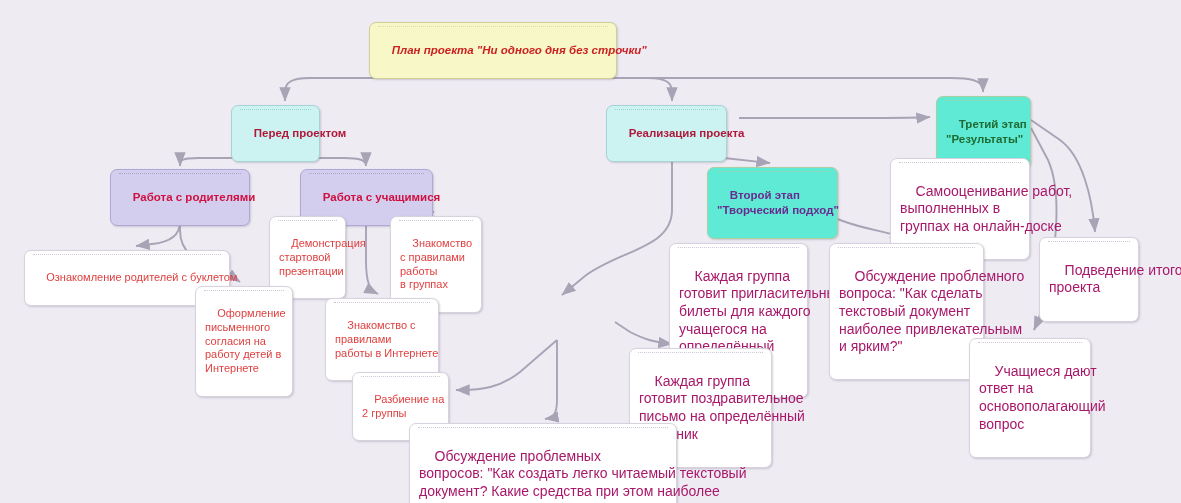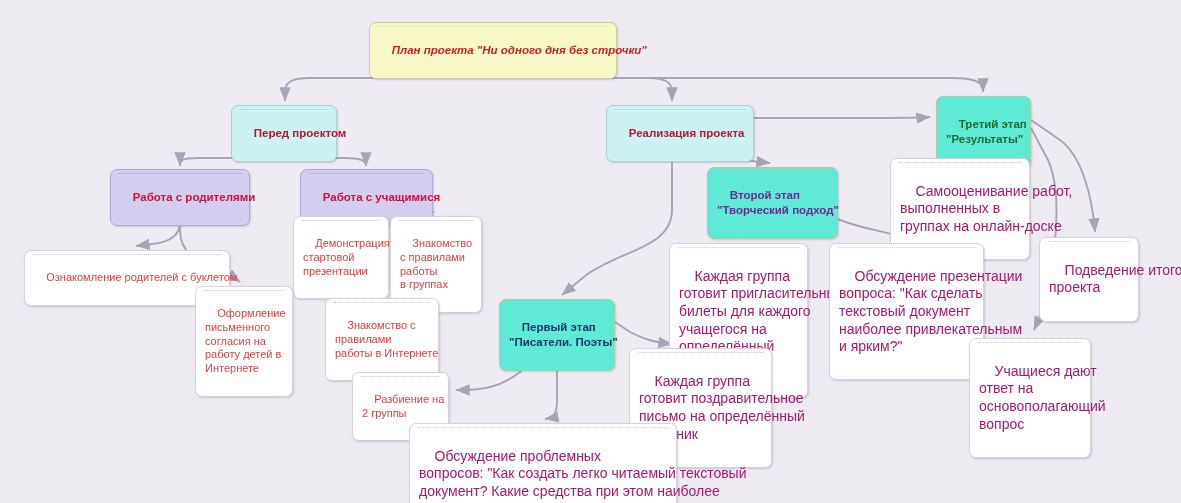--- a/index.html
+++ b/index.html
@@ -148,25 +148,25 @@
       <path d="M1031,120 L1060,140 C1082,156 1092,196 1095,232"></path>
 
       <path d="M1031,128 L1048,160 C1066,200 1052,290 1034,330"></path>
     </g>
   </svg>
 
   <div class="node n-root" style="left:369px; top:22px; width:248px;">
     <span class="inner">План проекта "Ни одного дня без строчки"</span>
   </div>
 
-  <div class="node n-cyan" style="left:231px; top:105px; width:106px;">
+  <div class="node n-cyan" style="left:231px; top:105px; width:89px;">
     <span class="inner">Перед проектом</span>
   </div>
 
-  <div class="node n-cyan" style="left:606px; top:105px; width:148px;">
+  <div class="node n-cyan" style="left:606px; top:105px; width:121px;">
     <span class="inner">Реализация проекта</span>
   </div>
 
   <div class="node n-green t-green" style="left:936px; top:96px; width:95px;">
     <span class="inner">Третий этап
 "Результаты"</span>
   </div>
 
   <div class="node n-purple" style="left:110px; top:169px; width:140px;">
     <span class="inner">Работа с родителями</span>
@@ -184,21 +184,21 @@
   <div class="node n-leaf-magenta" style="left:890px; top:158px; width:140px;">
     <span class="inner">Самооценивание работ,
 выполненных в
 группах на онлайн-доске</span>
   </div>
 
   <div class="node n-leaf-red" style="left:24px; top:250px; width:206px;text-align:right;">
     <span class="inner">Ознакомление родителей с буклетом</span>
   </div>
 
-  <div class="node n-leaf-red" style="left:269px; top:216px; width:96px;margin-left:24px;">
+  <div class="node n-leaf-red" style="left:269px; top:216px; width:77px;">
     <span class="inner">Демонстрация
 стартовой
 презентации</span>
   </div>
 
   <div class="node n-leaf-red" style="left:390px; top:216px; width:92px;">
     <span class="inner">Знакомство
 с правилами
 работы
 в группах</span>
@@ -216,36 +216,32 @@
     <span class="inner">Знакомство с
 правилами
 работы в Интернете</span>
   </div>
 
   <div class="node n-leaf-red" style="left:352px; top:372px; width:97px;">
     <span class="inner">Разбиение на
 2 группы</span>
   </div>
 
-  <div class="node n-green t-navy" style="left:499px; top:299px; width:116px;">
-    <span class="inner">Первый этап
-"Писатели. Поэты"</span>
-  </div>
 
   <div class="node n-leaf-magenta" style="left:669px; top:243px; width:139px;">
     <span class="inner">Каждая группа
 готовит пригласительные
 билеты для каждого
 учащегося на
 определённый
 праздник</span>
   </div>
 
   <div class="node n-leaf-magenta" style="left:829px; top:243px; width:155px;">
-    <span class="inner">Обсуждение презентации
+    <span class="inner">Обсуждение проблемного
 вопроса: "Как сделать
 текстовый документ
 наиболее привлекательным
 и ярким?"</span>
   </div>
 
   <div class="node n-leaf-magenta" style="left:1039px; top:237px; width:100px;">
     <span class="inner">Подведение итогов
 проекта</span>
   </div>

